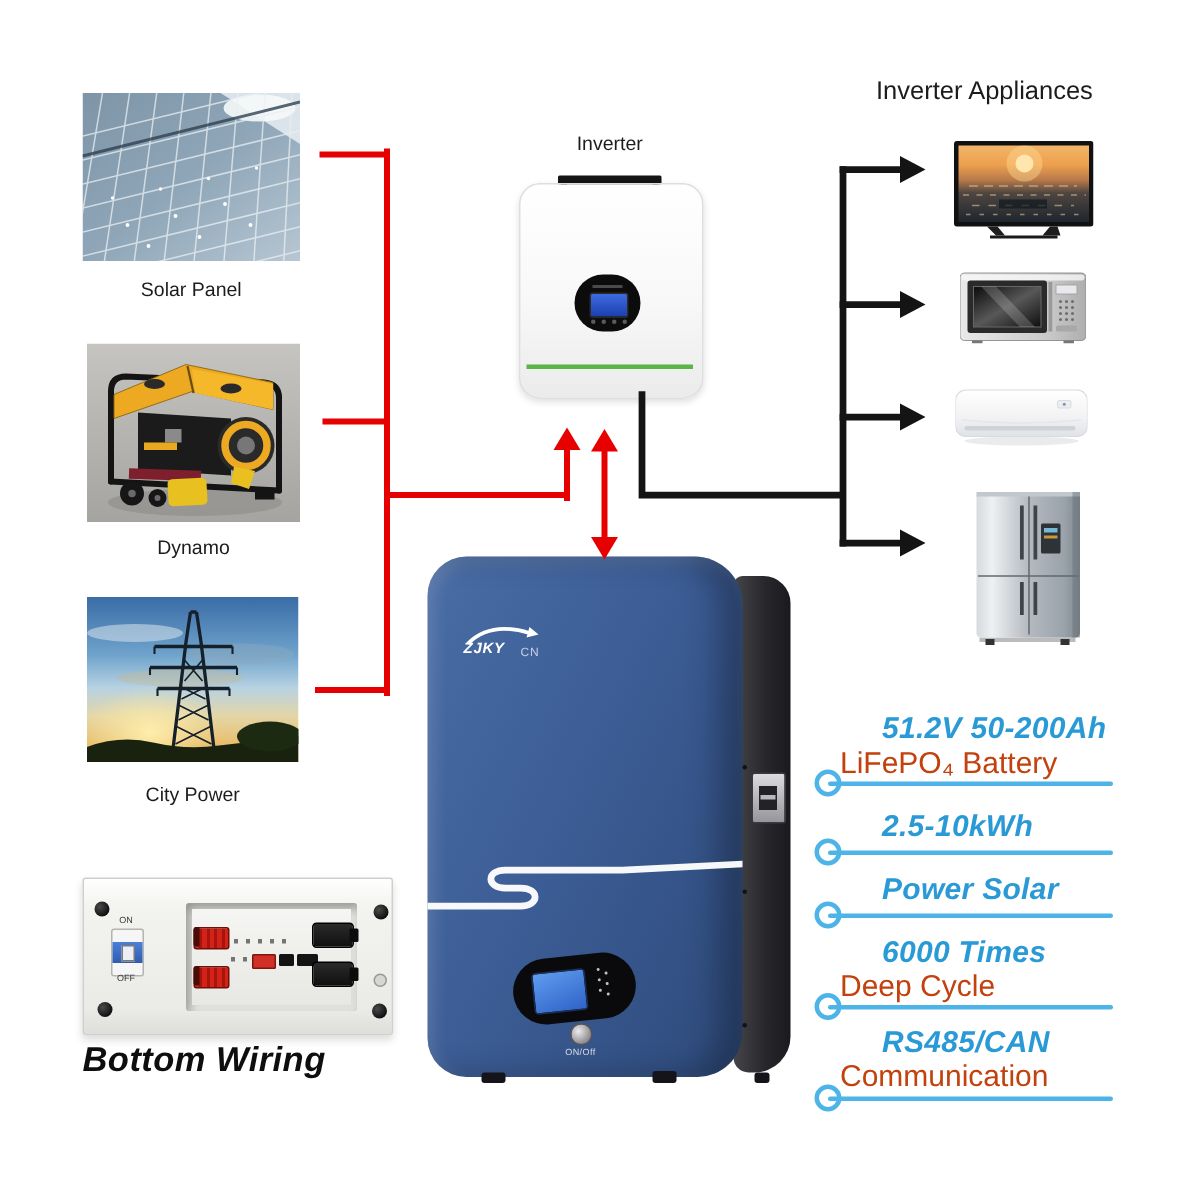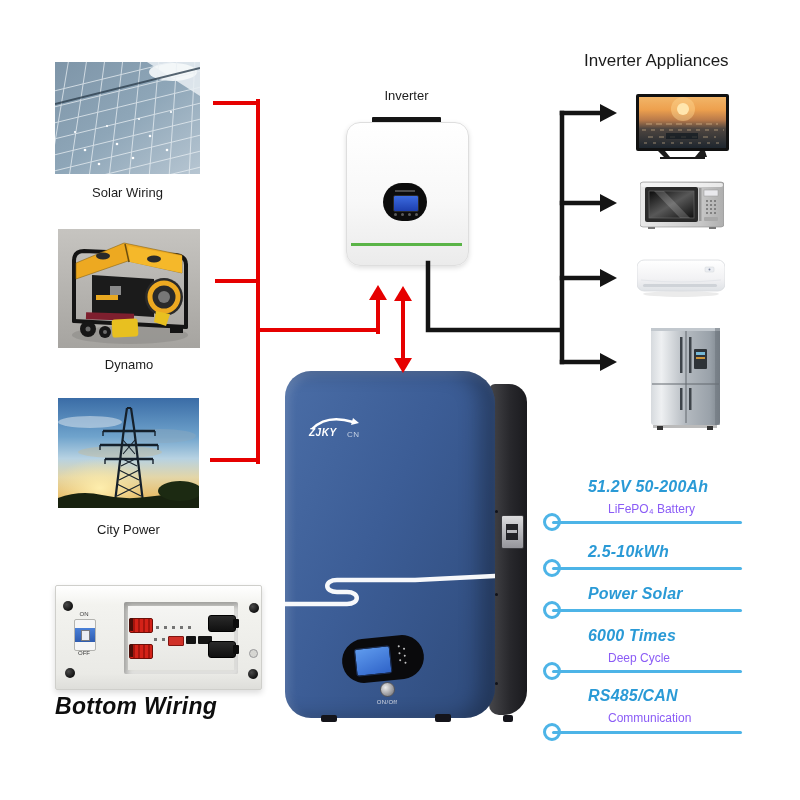--- a/index.html
+++ b/index.html
@@ -5,23 +5,23 @@
   html,body{margin:0;padding:0;background:#fff;}
   #canvas{
     position:relative;width:800px;height:800px;background:#fff;overflow:hidden;
     font-family:"Liberation Sans",sans-serif;color:#1f1f1f;
   }
   
   .img-label{position:absolute;font-size:13px;line-height:19px;text-align:center;color:#1c1c1c;}
   .section-title{position:absolute;font-size:17px;color:#1c1c1c;white-space:nowrap;}
   .bw-label{position:absolute;font-size:23px;font-weight:bold;font-style:italic;color:#0e0e0e;text-align:left;letter-spacing:.3px;}
   
-  .feat-headline{position:absolute;left:588px;font-size:16px;line-height:23px;font-weight:bold;font-style:italic;
+  .feat-headline{position:absolute;left:588px;font-size:20px;line-height:23px;font-weight:bold;font-style:italic;
     color:var(--accent-blue,#2a9ad6);letter-spacing:.2px;white-space:nowrap;}
-  .feat-sub{position:absolute;left:608px;font-size:12px;line-height:19px;color:#8b5cf6;white-space:nowrap;}
+  .feat-sub{position:absolute;left:560px;font-size:20px;line-height:19px;color:#c2410c;white-space:nowrap;}
   .feat-line{position:absolute;left:552px;width:190px;height:3px;border-radius:2px;background:var(--line-blue,#4db4e7);}
   .feat-circle{position:absolute;left:543px;width:12px;height:12px;border:3px solid var(--line-blue,#4db4e7);
     border-radius:50%;background:#fff;}
   
   #inverter{position:absolute;left:346px;top:110px;width:121px;height:156px;}
   #inverter .topbar{position:absolute;left:26px;top:7px;width:69px;height:6px;background:#151515;border-radius:1px;}
   #inverter .notch{position:absolute;top:12px;width:4px;height:4px;background:#151515;}
   #inverter .body{position:absolute;left:0;top:12px;width:121px;height:142px;border-radius:14px;
     background:linear-gradient(180deg,#ffffff 0%,#f8f8f8 55%,#ebebeb 100%);
     border:1px solid #dedede;box-shadow:0 2px 5px rgba(0,0,0,.13);}
@@ -145,21 +145,21 @@
         <circle cx="44" cy="102" r="1.3"></circle>
           <circle cx="78" cy="96" r="1.3"></circle>
           <circle cx="112" cy="88" r="1.3"></circle>
         <circle cx="20" cy="70" r="1.1"></circle>
           <circle cx="52" cy="64" r="1.1"></circle>
           <circle cx="84" cy="57" r="1.1"></circle>
           <circle cx="116" cy="50" r="1.1"></circle>
       </g>
     </svg>
   </div>
-  <div class="img-label" style="left:55px;top:183px;width:145px;">Solar Wiring</div>
+  <div class="img-label" style="left:55px;top:183px;width:145px;">Solar Panel</div>
 
   <div class="devbox" style="left:58px;top:229px;width:142px;height:119px;">
     <svg width="142" height="119" viewBox="0 0 142 119">
       <defs>
         <linearGradient id="dyg" x1="0" y1="0" x2="0" y2="1">
           <stop offset="0" stop-color="#c6c4c0"></stop>
             <stop offset="1" stop-color="#a6a4a0"></stop>
         </linearGradient>
       </defs>
       <rect width="142" height="119" fill="url(#dyg)"></rect>

